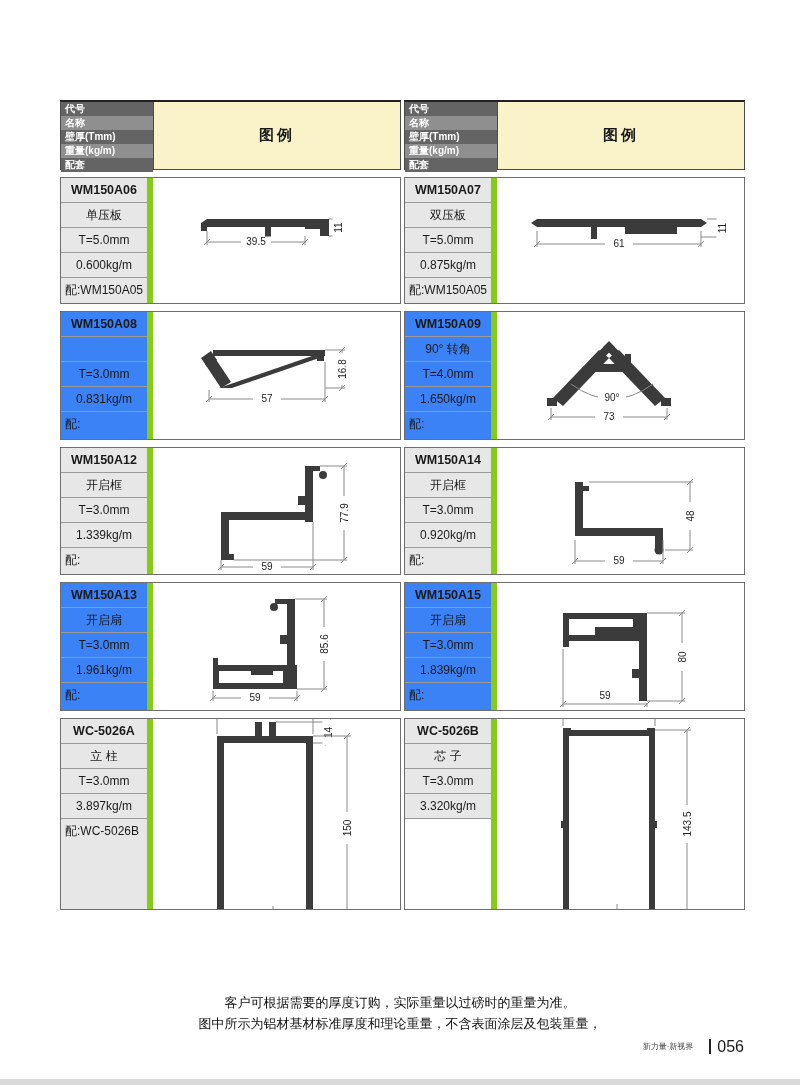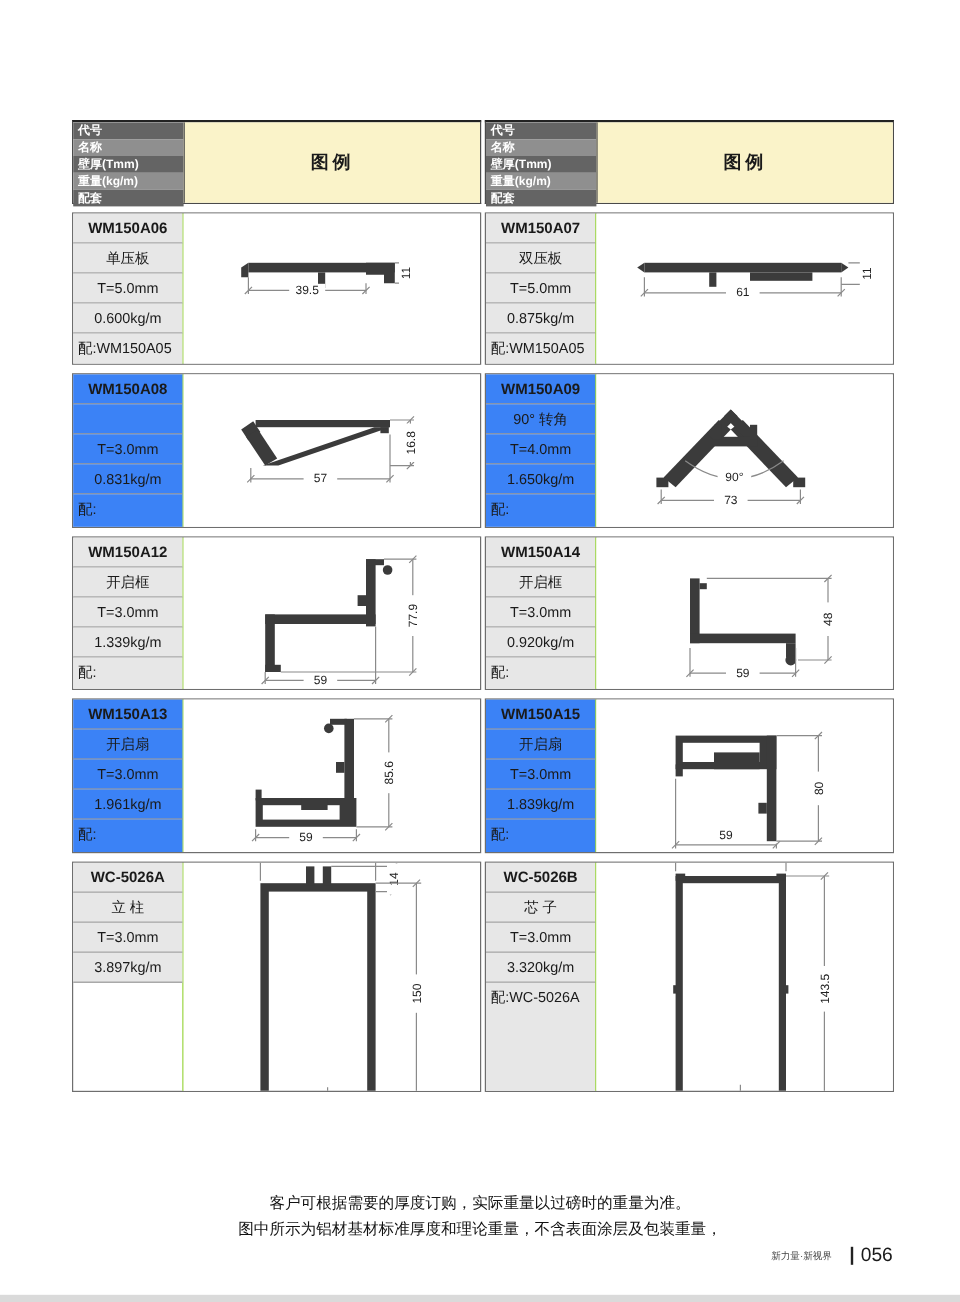--- a/index.html
+++ b/index.html
@@ -12,21 +12,21 @@
   .thead-labels{width:92px;display:flex;flex-direction:column;background:#fff;}
   .hrow{flex:1;display:flex;align-items:center;padding-left:4px;color:#fff;font-size:10px;font-weight:bold;margin-bottom:0;}
   .hrow:last-child{margin-bottom:0;}
   .hrow.d{background:#646464;}
   .hrow.m{background:#8f8f8f;}
   .thead-legend{flex:1;background:#FAF3C9;border-left:1px solid #4a4a4a;display:flex;align-items:center;justify-content:center;
                 font-size:15px;font-weight:bold;letter-spacing:3px;}
 
   .pblock{display:flex;border:1px solid #6e6e6e;box-sizing:border-box;background:#fff;}
   .r1{height:127px}.r2{height:129px}.r3{height:128px}.r4{height:129px}.r5{height:192px}
-  .plabels{width:92px;display:flex;flex-direction:column;border-right:1px solid #84cc16;box-sizing:border-box;}
+  .plabels{width:92px;display:flex;flex-direction:column;border-right:6px solid #84cc16;box-sizing:border-box;}
   .pcell{box-sizing:border-box;border-bottom:1px solid #9a9a9a;display:flex;align-items:center;justify-content:center;
          font-size:12px;height:25px;flex-shrink:0;}
   .pcell.code{font-weight:bold;font-size:12.5px;}
   .pcell.match{flex:1;border-bottom:none;justify-content:flex-start;align-items:flex-start;padding:4px 0 0 4px;height:auto;}
   .gray .pcell{background:#e7e7e7;}
   .yellow .pcell{background:#3b82f6;}
   .pdraw{flex:1;background:#fff;display:flex;align-items:center;justify-content:center;overflow:hidden;}
 
   .prf{fill:#3b3b3b;}
   .dln{stroke:#8a8a8a;stroke-width:1;fill:none;}
@@ -208,20 +208,21 @@
           </svg>
         </div>
       </div>
 
       <div class="pblock gray r5">
         <div class="plabels">
           <div class="pcell code">WC-5026A</div>
           <div class="pcell">立 柱</div>
           <div class="pcell">T=3.0mm</div>
           <div class="pcell">3.897kg/m</div>
+          <div class="pcell match">配:WC-5026B</div>
         </div>
         <div class="pdraw">
           <svg viewBox="0 0 244 264" width="244" height="264">
             <g>
               <rect class="prf" x="62" y="54" width="96" height="184"></rect>
               <rect class="wbg" x="69" y="61" width="82" height="170"></rect>
               <rect class="prf" x="100" y="40" width="7" height="16"></rect>
               <rect class="prf" x="114" y="40" width="7" height="16"></rect>
             </g>
             <g>
@@ -420,21 +421,20 @@
           </svg>
         </div>
       </div>
 
       <div class="pblock gray r5">
         <div class="plabels">
           <div class="pcell code">WC-5026B</div>
           <div class="pcell">芯 子</div>
           <div class="pcell">T=3.0mm</div>
           <div class="pcell">3.320kg/m</div>
-          <div class="pcell match">配:WC-5026A</div>
         </div>
         <div class="pdraw">
           <svg viewBox="0 0 244 264" width="244" height="264">
             <g>
               <rect class="prf" x="64" y="48" width="92" height="188"></rect>
               <rect class="wbg" x="70" y="54" width="80" height="176"></rect>
               <rect class="prf" x="64" y="46" width="8" height="6"></rect>
               <rect class="prf" x="148" y="46" width="8" height="6"></rect>
               <rect class="prf" x="64" y="232" width="8" height="6"></rect>
               <rect class="prf" x="148" y="232" width="8" height="6"></rect>

